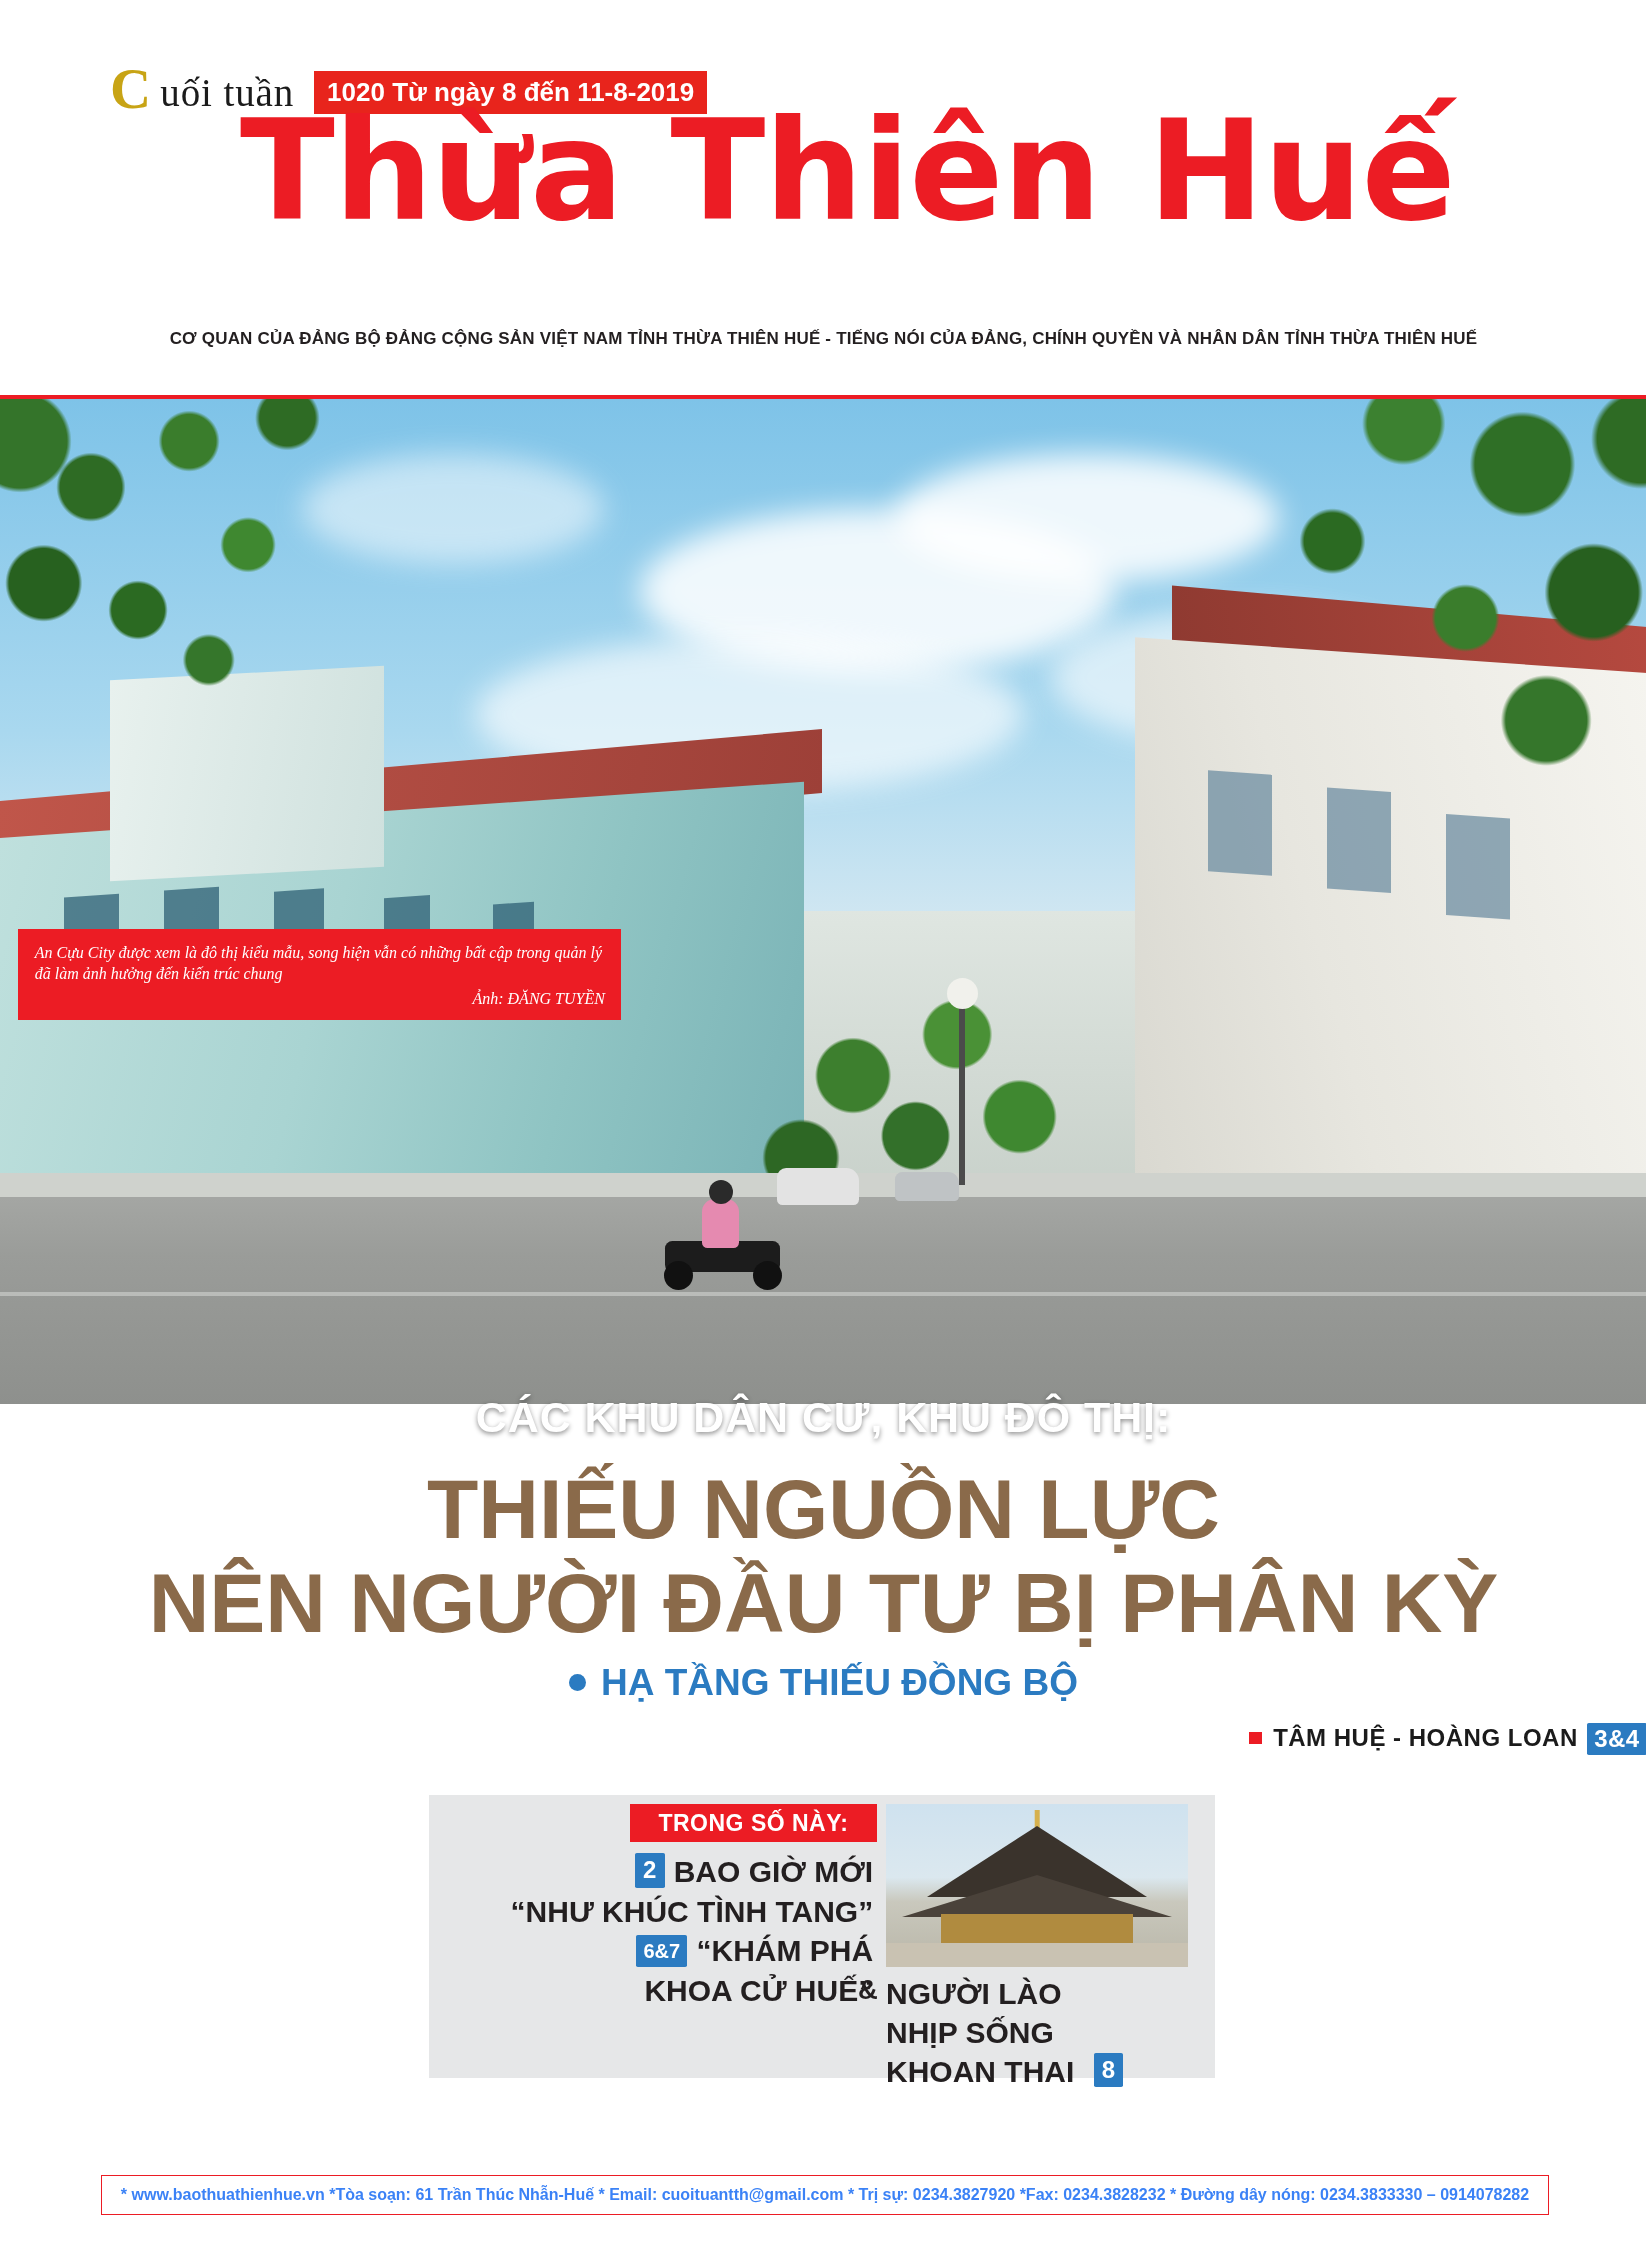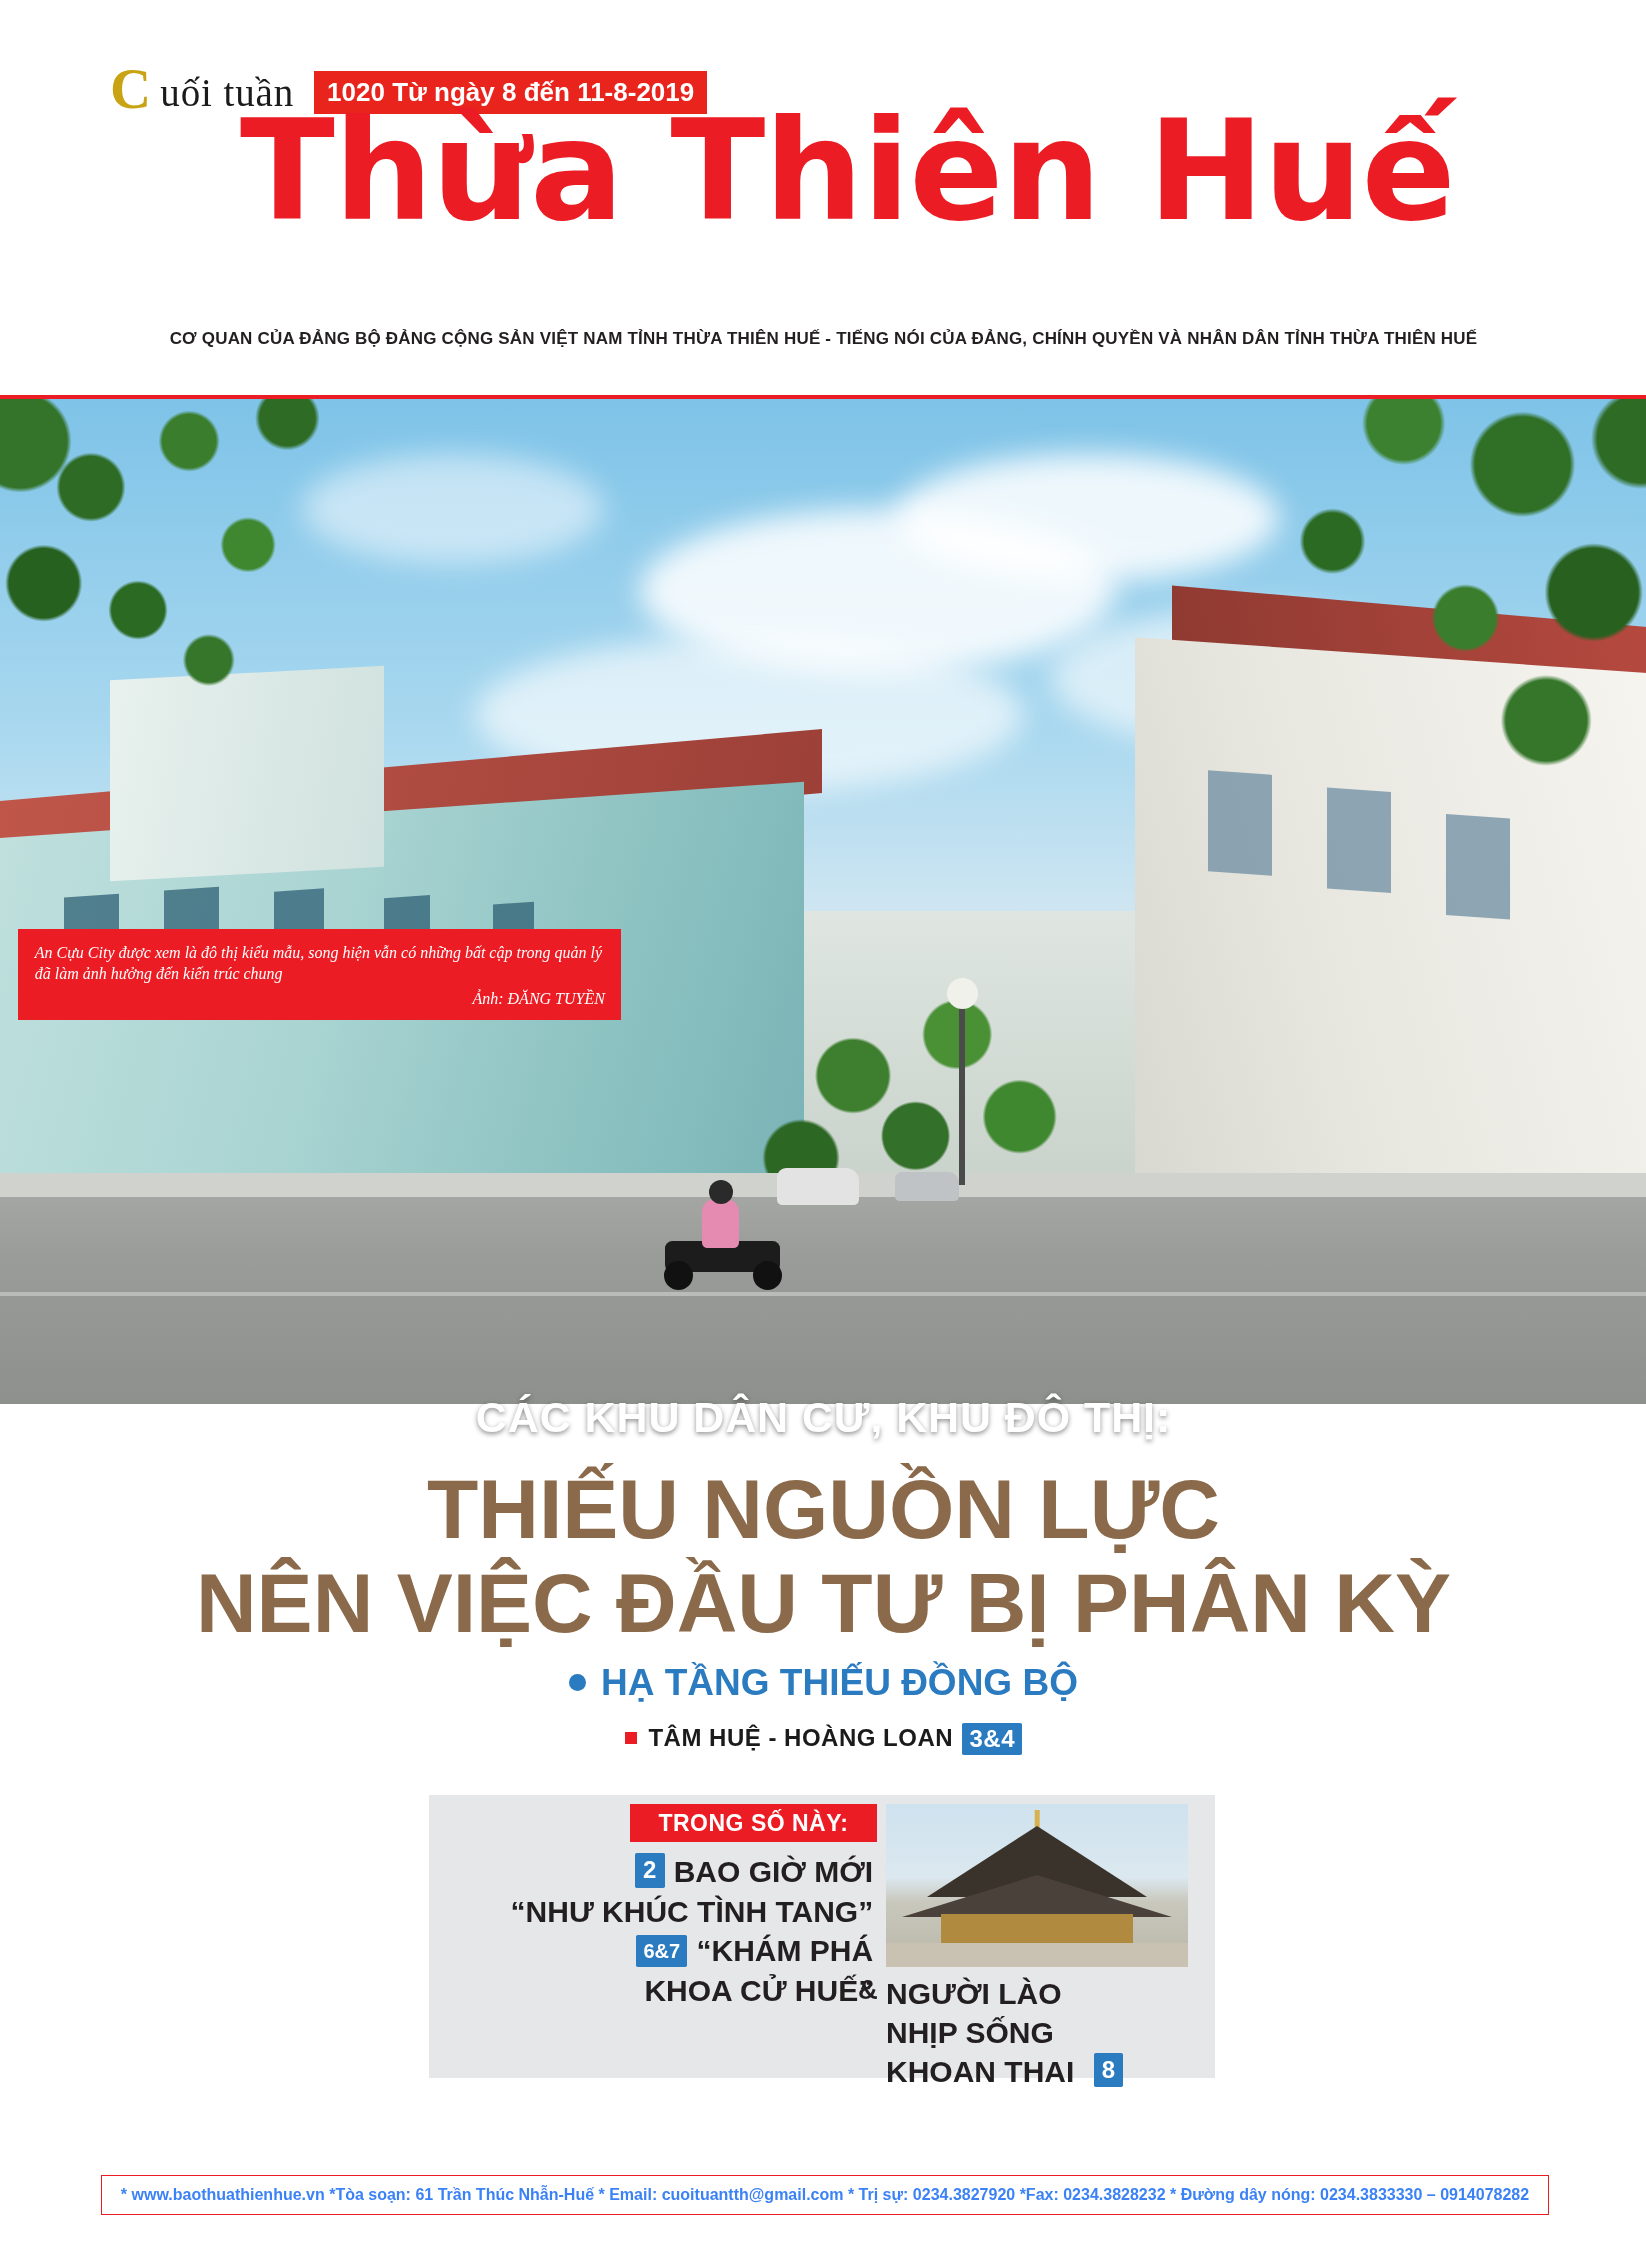--- a/index.html
+++ b/index.html
@@ -158,21 +158,21 @@
   .headline .l1{display:block;}
   .headline .l2{display:block;}
   .deck{
     margin-top:12px;text-align:center;color:#2b7bc1;font-weight:bold;font-size:37px;
   }
   .deck .dot{
     display:inline-block;width:17.4px;height:17.4px;border-radius:50%;background:#2b7bc1;
     margin-right:14.6px;position:relative;top:-3.7px;
   }
   .byline{
-    margin-top:18.3px;text-align:center;color:#1b1b1b;font-weight:bold;font-size:24px;
+    margin-top:18.3px;text-align:right;color:#1b1b1b;font-weight:bold;font-size:24px;
     letter-spacing:0.5px;
   }
   .byline .sq{
     display:inline-block;width:12.8px;height:12.8px;background:#ec1c24;margin-right:11px;
     position:relative;top:-1.8px;
   }
   .pagref{
     display:inline-block;background:#2b7bc1;color:#fff;padding:1.8px 7.3px;margin-left:9.1px;
     font-size:24px;font-weight:bold;border-radius:1.8px;position:relative;top:0.9px;
   }
@@ -300,21 +300,21 @@
     <div class="caption-box">
       <span>An Cựu City được xem là đô thị kiểu mẫu, song hiện vẫn có những bất cập trong quản lý đã làm ảnh hưởng đến kiến trúc chung</span>
       <span class="caption-credit">Ảnh: ĐĂNG TUYỀN</span>
     </div>
   </div>
 
   <div class="headline-wrap">
     <div class="kicker">CÁC KHU DÂN CƯ, KHU ĐÔ THỊ:</div>
     <div class="headline">
       <span class="l1">THIẾU NGUỒN LỰC</span>
-      <span class="l2">NÊN VIỆC ĐẦU TƯ BỊ PHÂN KỲ</span>
+      <span class="l2">NÊN NGƯỜI ĐẦU TƯ BỊ PHÂN KỲ</span>
     </div>
     <div class="deck">
       <span class="dot"></span><span>HẠ TẦNG THIẾU ĐỒNG BỘ</span>
     </div>
     <div class="byline">
       <span class="sq"></span><span>TÂM HUỆ - HOÀNG LOAN</span><span class="pagref">3&amp;4</span>
     </div>
   </div>
 
   <div class="issue-box">

